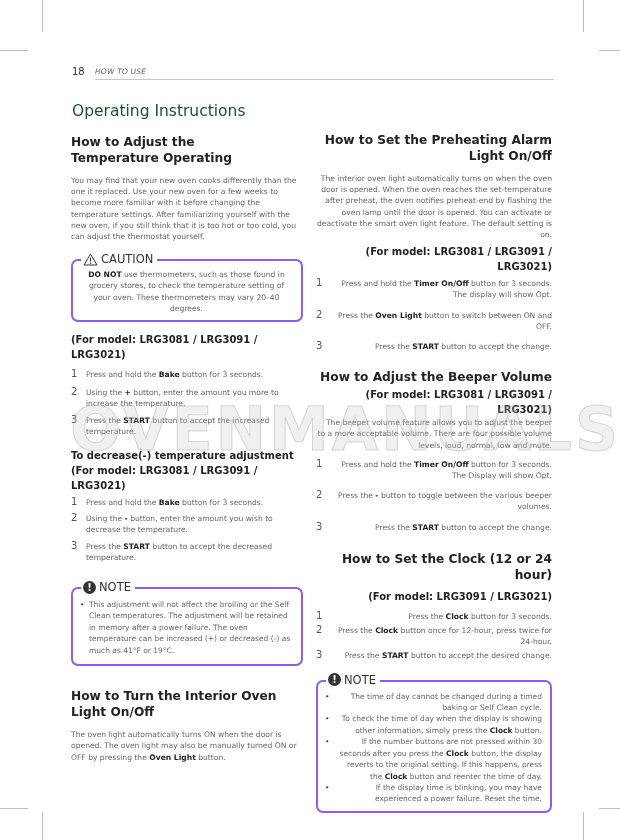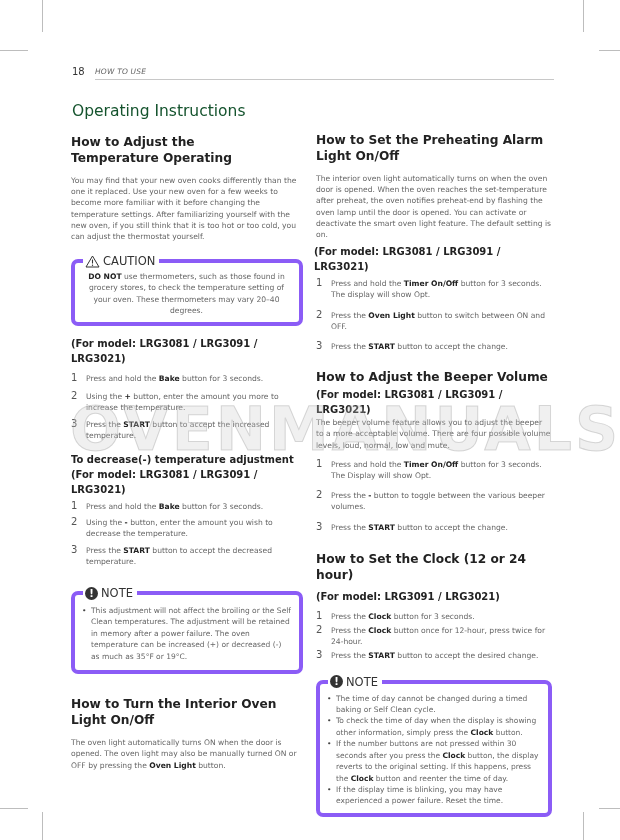--- a/index.html
+++ b/index.html
@@ -12,32 +12,32 @@
 
   .page-header { position: absolute; left: 72px; top: 66px; width: 482px; height: 14px; }
   .page-num { position: absolute; left: 0; top: 0; font-size: 10px; color: #333; }
   .section-name { position: absolute; left: 23px; top: 1px; font-size: 7.5px; color: #666; letter-spacing: 0.2px; font-style: italic; }
   .header-rule { position: absolute; left: 23px; top: 13px; width: 459px; height: 1px; background: #c8c8c8; }
 
   .page-title { position: absolute; left: 72px; top: 102px; font-size: 15.5px; font-weight: normal; color: #14532d; }
 
   .col { position: absolute; top: 130px; width: 232px; }
   .col.left { left: 71px; }
-  .col.right { left: 316px; width: 236px; }
+  .col.right { left: 316px; width: 236px; text-align: right; }
 
   h2 { font-size: 12.2px; font-weight: bold; color: #222; line-height: 16px; }
   h3 { font-size: 10px; font-weight: bold; color: #222; line-height: 15px; }
   p.body { font-size: 7.6px; line-height: 11.2px; color: #666; }
   b.btn { color: #222; font-weight: bold; }
 
   ol.steps { list-style: none; }
   ol.steps li { position: relative; padding-left: 15px; font-size: 7.6px; line-height: 11.2px; color: #666; }
   ol.steps li .num { position: absolute; left: 0; top: -1px; font-size: 10px; color: #555; }
 
-  .box { position: relative; border: 4px solid #8b5cf6; border-radius: 7px; padding: 10px 8px 6px 7px; }
+  .box { position: relative; border: 2px solid #8b5cf6; border-radius: 7px; padding: 10px 8px 6px 7px; }
   .box-title { position: absolute; top: -9px; left: 8px; background: #fff; padding: 0 4px 0 2px; font-size: 11.5px; color: #333; display: flex; align-items: center; gap: 3px; }
   .box ul { list-style: none; }
   .box ul li { position: relative; padding-left: 9px; font-size: 7.5px; line-height: 11.4px; color: #666; }
   .box ul li::before { content: "•"; position: absolute; left: 0; top: 0; color: #444; }
   .note-icon { width: 13px; height: 13px; border-radius: 50%; background: #333; color: #fff; font-size: 10px; font-weight: bold; display: inline-flex; align-items: center; justify-content: center; }
 
   .watermark { position: absolute; left: 70px; top: 394px; width: 490px; font-size: 60px; font-weight: bold; letter-spacing: 3px; color: rgba(200,200,200,0.28); -webkit-text-stroke: 1px rgba(150,150,150,0.35); white-space: nowrap; pointer-events: none; }
 </style>
 </head>
 <body>
@@ -89,21 +89,21 @@
     <li style="margin-bottom:5px;"><span class="num">2</span><span>Using the </span><b class="btn">-</b><span> button, enter the amount you wish to decrease the temperature.</span></li>
     <li><span class="num">3</span><span>Press the </span><b class="btn">START</b><span> button to accept the decreased temperature.</span></li>
   </ol>
 
   <div class="box" style="margin-top:24px;padding-top:10px;padding-bottom:8px;">
     <div class="box-title">
       <span class="note-icon">!</span>
       <span>NOTE</span>
     </div>
     <ul>
-      <li>This adjustment will not affect the broiling or the Self Clean temperatures. The adjustment will be retained in memory after a power failure. The oven temperature can be increased (+) or decreased (-) as much as 35°F or 19°C.</li>
+      <li>This adjustment will not affect the broiling or the Self Clean temperatures. The adjustment will be retained in memory after a power failure. The oven temperature can be increased (+) or decreased (-) as much as 41°F or 19°C.</li>
     </ul>
   </div>
 
   <h2 style="margin-top:22px;">How to Turn the Interior Oven Light On/Off</h2>
   <p class="body" style="margin-top:9px;"><span>The oven light automatically turns ON when the door is opened. The oven light may also be manually turned ON or OFF by pressing the </span><b class="btn">Oven Light</b><span> button.</span></p>
 </div>
 
 <div class="col right">
   <h2 style="margin-top:2px;">How to Set the Preheating Alarm Light On/Off</h2>
   <p class="body" style="margin-top:9px;">The interior oven light automatically turns on when the oven door is opened. When the oven reaches the set-temperature after preheat,  the oven notifies preheat-end by flashing the oven lamp until the door is opened. You can activate or deactivate the smart oven light feature. The default setting is on.</p>

